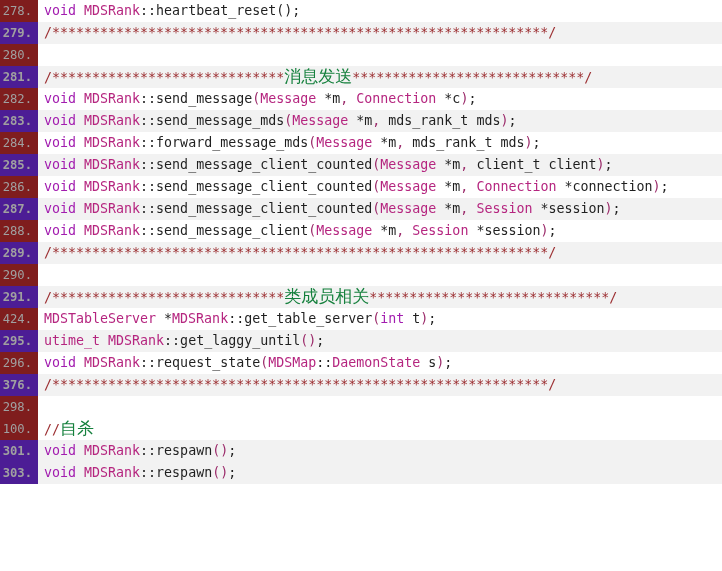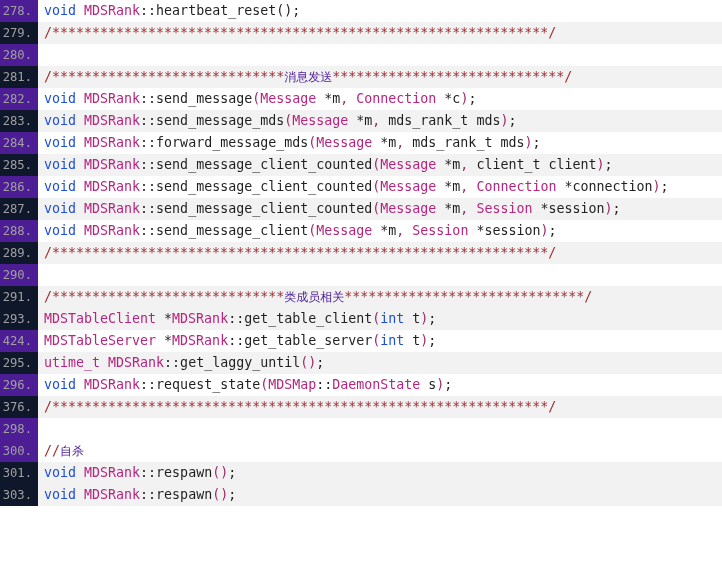--- a/index.html
+++ b/index.html
@@ -38,63 +38,63 @@
 
   .gutter {
     flex: 0 0 38px;
     width: 38px;
     text-align: right;
     padding-right: 6px;
     box-sizing: border-box;
     color: #a0a0a0;
     font-size: 12.2px;
     user-select: none;
-    background: #4c1d95;
+    background: #7f1d1d;
   }
   .code-line.alt .gutter {
-    background: #0f172a;
+    background: #4c1d95;
+    font-weight: bold;
   }
 
   .content {
     flex: 1 1 auto;
     padding-left: 6px;
     box-sizing: border-box;
     color: #1f1f1f;
     overflow: hidden;
     letter-spacing: 0px;
   }
 
   
-  .kw   { color: #1d4ed8; }     
+  .kw   { color: #a21caf; }     
   .cls  { color: #b5257f; }     
   .punc { color: #9b2a6a; }     
   .plain{ color: #1f1f1f; }
   .cmt  { color: #9b2d30; }     
-  .cmt-cjk { color: #4c1d95; font-family: "DejaVu Sans", "Liberation Sans", sans-serif; font-size: 12px; }
+  .cmt-cjk { color: #15803d; font-family: "DejaVu Sans", "Liberation Sans", sans-serif; font-size: 17px; }
 </style>
 </head>
 <body>
 
 <div id="code-block">
     <div class="code-line"><div class="gutter">278.</div><div class="content"><span class="kw">void</span><span class="plain"> </span><span class="cls">MDSRank</span><span class="plain">::heartbeat_reset();</span></div></div>
     <div class="code-line alt"><div class="gutter">279.</div><div class="content"><span class="cmt">/**************************************************************/</span></div></div>
     <div class="code-line"><div class="gutter">280.</div><div class="content"></div></div>
     <div class="code-line alt"><div class="gutter">281.</div><div class="content"><span class="cmt">/*****************************</span><span class="cmt-cjk">消息发送</span><span class="cmt">*****************************/</span></div></div>
     <div class="code-line"><div class="gutter">282.</div><div class="content"><span class="kw">void</span><span class="plain"> </span><span class="cls">MDSRank</span><span class="plain">::send_message</span><span class="punc">(</span><span class="cls">Message</span><span class="plain"> *m</span><span class="punc">,</span><span class="plain"> </span><span class="cls">Connection</span><span class="plain"> *c</span><span class="punc">)</span><span class="plain">;</span></div></div>
     <div class="code-line alt"><div class="gutter">283.</div><div class="content"><span class="kw">void</span><span class="plain"> </span><span class="cls">MDSRank</span><span class="plain">::send_message_mds</span><span class="punc">(</span><span class="cls">Message</span><span class="plain"> *m</span><span class="punc">,</span><span class="plain"> mds_rank_t mds</span><span class="punc">)</span><span class="plain">;</span></div></div>
     <div class="code-line"><div class="gutter">284.</div><div class="content"><span class="kw">void</span><span class="plain"> </span><span class="cls">MDSRank</span><span class="plain">::forward_message_mds</span><span class="punc">(</span><span class="cls">Message</span><span class="plain"> *m</span><span class="punc">,</span><span class="plain"> mds_rank_t mds</span><span class="punc">)</span><span class="plain">;</span></div></div>
     <div class="code-line alt"><div class="gutter">285.</div><div class="content"><span class="kw">void</span><span class="plain"> </span><span class="cls">MDSRank</span><span class="plain">::send_message_client_counted</span><span class="punc">(</span><span class="cls">Message</span><span class="plain"> *m</span><span class="punc">,</span><span class="plain"> client_t client</span><span class="punc">)</span><span class="plain">;</span></div></div>
     <div class="code-line"><div class="gutter">286.</div><div class="content"><span class="kw">void</span><span class="plain"> </span><span class="cls">MDSRank</span><span class="plain">::send_message_client_counted</span><span class="punc">(</span><span class="cls">Message</span><span class="plain"> *m</span><span class="punc">,</span><span class="plain"> </span><span class="cls">Connection</span><span class="plain"> *connection</span><span class="punc">)</span><span class="plain">;</span></div></div>
     <div class="code-line alt"><div class="gutter">287.</div><div class="content"><span class="kw">void</span><span class="plain"> </span><span class="cls">MDSRank</span><span class="plain">::send_message_client_counted</span><span class="punc">(</span><span class="cls">Message</span><span class="plain"> *m</span><span class="punc">,</span><span class="plain"> </span><span class="cls">Session</span><span class="plain"> *session</span><span class="punc">)</span><span class="plain">;</span></div></div>
     <div class="code-line"><div class="gutter">288.</div><div class="content"><span class="kw">void</span><span class="plain"> </span><span class="cls">MDSRank</span><span class="plain">::send_message_client</span><span class="punc">(</span><span class="cls">Message</span><span class="plain"> *m</span><span class="punc">,</span><span class="plain"> </span><span class="cls">Session</span><span class="plain"> *session</span><span class="punc">)</span><span class="plain">;</span></div></div>
     <div class="code-line alt"><div class="gutter">289.</div><div class="content"><span class="cmt">/**************************************************************/</span></div></div>
     <div class="code-line"><div class="gutter">290.</div><div class="content"></div></div>
     <div class="code-line alt"><div class="gutter">291.</div><div class="content"><span class="cmt">/*****************************</span><span class="cmt-cjk">类成员相关</span><span class="cmt">******************************/</span></div></div>
-    <div class="code-line alt"><div class="gutter">293.</div><div class="content"><span class="cls">MDSTableClient</span><span class="plain"> *</span><span class="cls">MDSRank</span><span class="plain">::get_table_client</span><span class="punc">(</span><span class="kw">int</span><span class="plain"> t</span><span class="punc">)</span><span class="plain">;</span></div></div>
     <div class="code-line"><div class="gutter">424.</div><div class="content"><span class="cls">MDSTableServer</span><span class="plain"> *</span><span class="cls">MDSRank</span><span class="plain">::get_table_server</span><span class="punc">(</span><span class="kw">int</span><span class="plain"> t</span><span class="punc">)</span><span class="plain">;</span></div></div>
     <div class="code-line alt"><div class="gutter">295.</div><div class="content"><span class="cls">utime_t</span><span class="plain"> </span><span class="cls">MDSRank</span><span class="plain">::get_laggy_until</span><span class="punc">(</span><span class="punc">)</span><span class="plain">;</span></div></div>
     <div class="code-line"><div class="gutter">296.</div><div class="content"><span class="kw">void</span><span class="plain"> </span><span class="cls">MDSRank</span><span class="plain">::request_state</span><span class="punc">(</span><span class="cls">MDSMap</span><span class="plain">::</span><span class="cls">DaemonState</span><span class="plain"> s</span><span class="punc">)</span><span class="plain">;</span></div></div>
     <div class="code-line alt"><div class="gutter">376.</div><div class="content"><span class="cmt">/**************************************************************/</span></div></div>
     <div class="code-line"><div class="gutter">298.</div><div class="content"></div></div>
-    <div class="code-line"><div class="gutter">300.</div><div class="content"><span class="cmt">//</span><span class="cmt-cjk">自杀</span></div></div>
+    <div class="code-line"><div class="gutter">100.</div><div class="content"><span class="cmt">//</span><span class="cmt-cjk">自杀</span></div></div>
     <div class="code-line alt"><div class="gutter">301.</div><div class="content"><span class="kw">void</span><span class="plain"> </span><span class="cls">MDSRank</span><span class="plain">::respawn</span><span class="punc">(</span><span class="punc">)</span><span class="plain">;</span></div></div>
     <div class="code-line alt"><div class="gutter">303.</div><div class="content"><span class="kw">void</span><span class="plain"> </span><span class="cls">MDSRank</span><span class="plain">::respawn</span><span class="punc">(</span><span class="punc">)</span><span class="plain">;</span></div></div>
   </div>
 
 </body></html>

